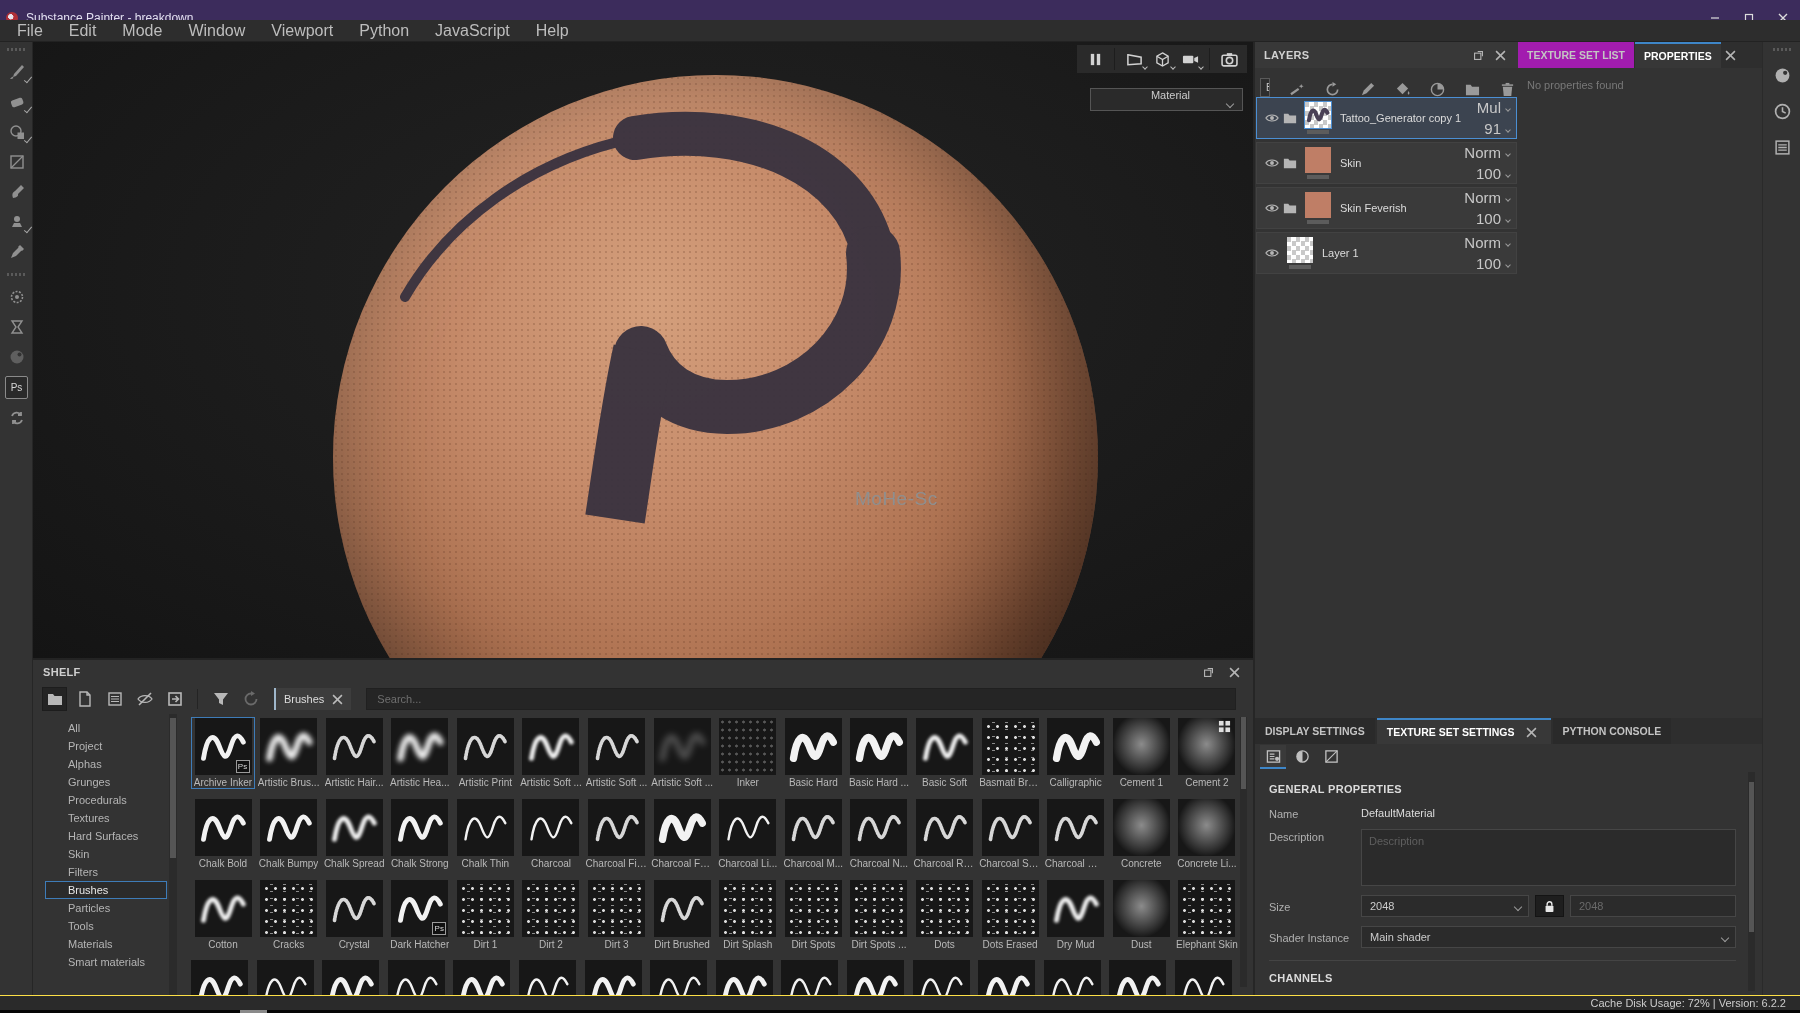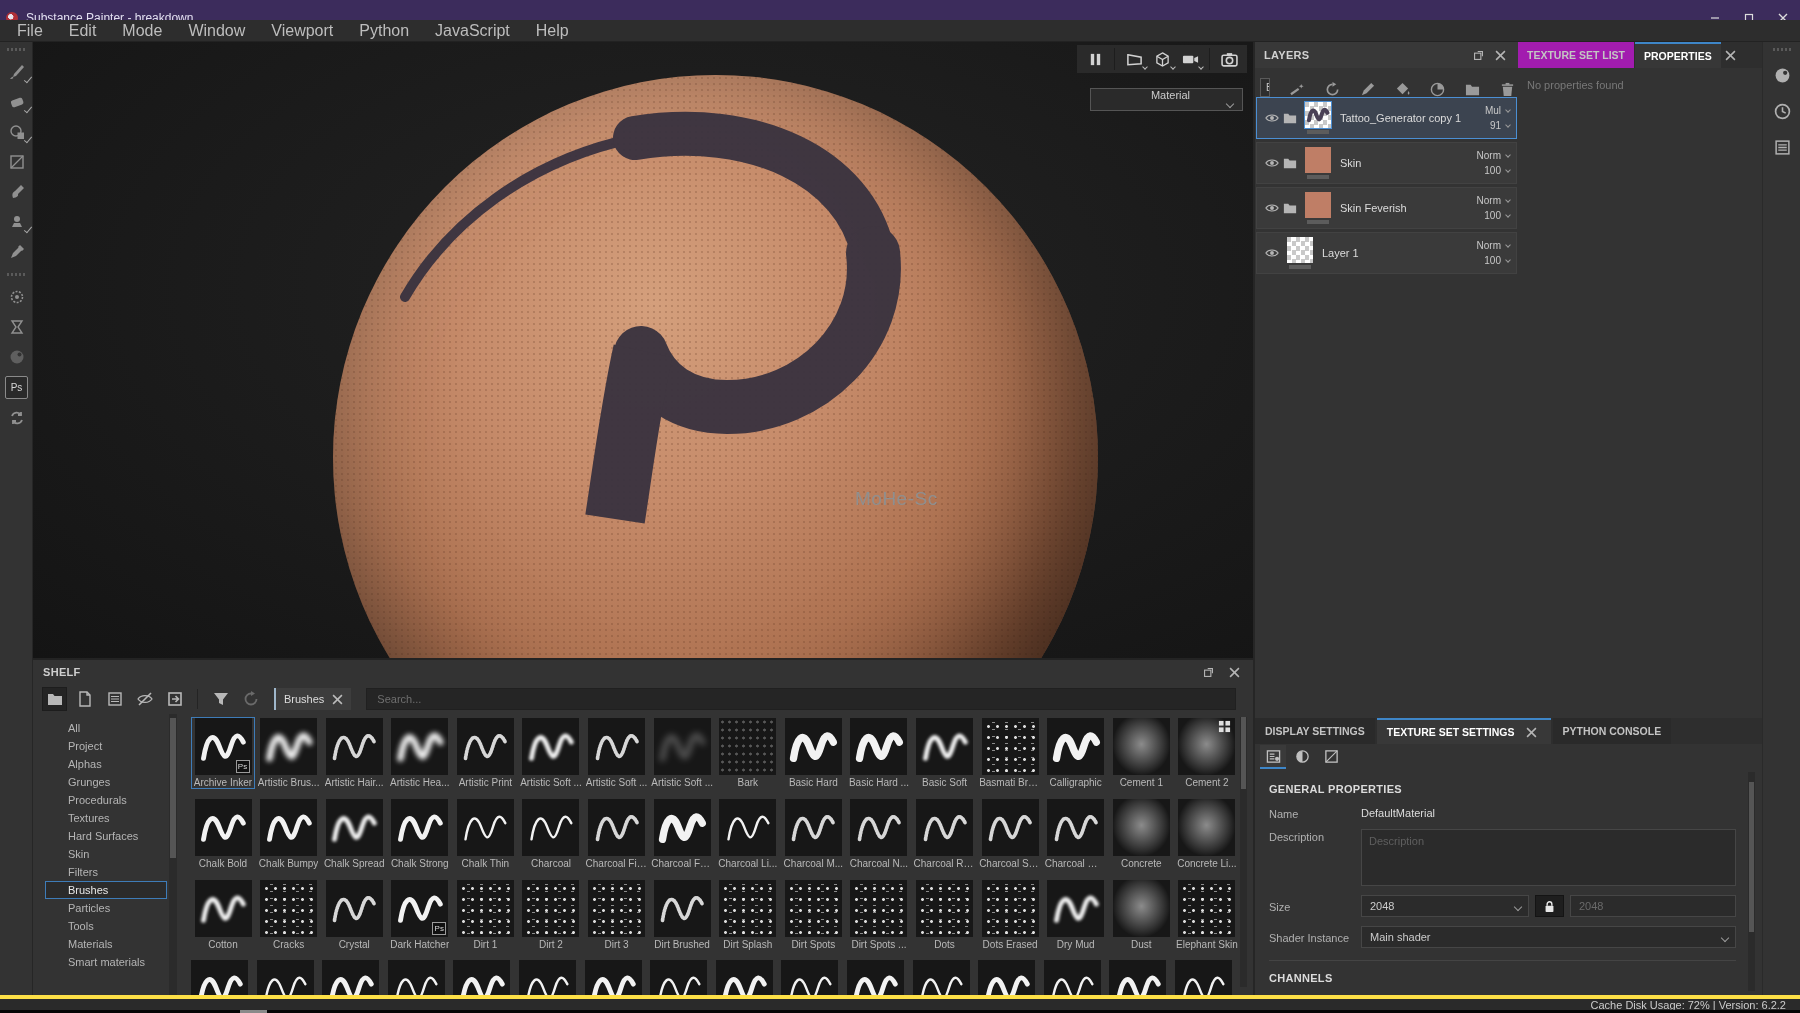--- a/index.html
+++ b/index.html
@@ -68,21 +68,21 @@
   .licon { display:flex; width:18px; justify-content:center; color:#b5b5b5; }
   .licon svg { width:14px; height:14px; }
   .thumbcol { display:flex; flex-direction:column; align-items:center; margin-left:6px; }
   .lthumb { width:26px; height:26px; background:#bf7e66; position:relative; overflow:hidden; }
   .t-checker .lthumb, .t-tattoo .lthumb { background:conic-gradient(#fff 25%, #c9c9c9 0 50%, #fff 0 75%, #c9c9c9 0); background-size:9px 9px; }
   .lrow.selected .lthumb { box-shadow:0 0 0 1px #4b8fd4; }
   .minisq { display:none; width:24px; height:24px; margin:1px; color:#4a4156; stroke-width:11; }
   .t-tattoo .minisq { display:block; }
   .lbar { width:22px; height:4px; background:#5c5c5c; margin-top:2px; }
   .lname { flex:1; margin-left:9px; color:#dcdcdc; white-space:nowrap; overflow:hidden; }
-  .lright { display:flex; flex-direction:column; align-items:flex-end; gap:4px; color:#c8c8c8; font-size:10px; }
+  .lright { display:flex; flex-direction:column; align-items:flex-end; gap:4px; color:#c8c8c8; font-size:15px; }
   .lright .chev { width:4px; height:4px; }
 
   
   .props-panel { position:absolute; left:1518px; top:42px; width:244px; height:676px; background:#333; }
   .pp-tabs { height:26px; display:flex; align-items:stretch; background:#2e2e2e; }
   .pp-tab { display:flex; align-items:center; padding:0 9px; background:#a21caf; color:#c4c4c4; font-weight:bold; font-size:10.5px; margin-right:1px; }
   .pp-tab.active { background:#373737; color:#fff; border-top:2px solid #3e86c8; }
   .pp-empty { padding:11px 9px; color:#787878; }
 
   
@@ -166,21 +166,21 @@
   .sz-select { width:168px; }
   .lock-btn { width:29px; height:22px; background:#1e1e1e; border:1px solid #141414; display:flex; align-items:center; justify-content:center; color:#e8e8e8; margin:0 6px; }
   .lock-btn svg { width:11px; height:13px; }
   .sz-input { flex:1; height:22px; background:#2b2b2b; border:1px solid #464646; color:#6a6a6a; padding-left:8px; font-family:inherit; font-size:11px; outline:none; }
   .shader-select { flex:1; }
   .hr { border-top:1px solid #444; margin:12px 0 11px 0; }
   .bp-scroll { position:absolute; right:7px; top:2px; bottom:4px; width:7px; background:#2b2b2b; }
   .bp-scroll .thumb { position:absolute; top:10px; left:1px; width:5px; height:150px; background:#555; }
 
   
-  .statusbar { position:absolute; left:0; top:995px; width:1800px; height:15px; background:#2a2a2a; border-top:4px solid #fde047; display:flex; align-items:center; justify-content:flex-end; padding-right:14px; color:#cccccc; }
+  .statusbar { position:absolute; left:0; top:995px; width:1800px; height:15px; background:#2a2a2a; border-top:1px solid #fde047; display:flex; align-items:center; justify-content:flex-end; padding-right:14px; color:#cccccc; }
   .task-sliver { position:absolute; left:0; top:1010px; width:1800px; height:3px; background:#050505; }
   .task-sliver .seg { position:absolute; left:240px; width:27px; height:3px; background:#8a8a8a; }
 </style>
 </head>
 <body>
 
 <svg width="0" height="0" style="position:absolute">
   <defs>
     <symbol id="sq" viewBox="0 0 64 64">
         <path d="M8,46 C12,20 20,12 27,30 C33,46 36,50 42,30 C47,14 52,16 57,26" fill="none" stroke="currentColor" stroke-linecap="round"></path>
@@ -833,21 +833,21 @@
 
             </div>
             <div class="bname">Artistic Soft ...</div>
           </div>
 
           <div class="brush s-faintspeck">
             <div class="bthumb">
               
               
             </div>
-            <div class="bname">Bark</div>
+            <div class="bname">Inker</div>
           </div>
 
           <div class="brush s-bold">
             <div class="bthumb">
               <svg viewBox="0 0 64 64">
                 <use href="#sq"></use>
               </svg>
 
             </div>
             <div class="bname">Basic Hard</div>

